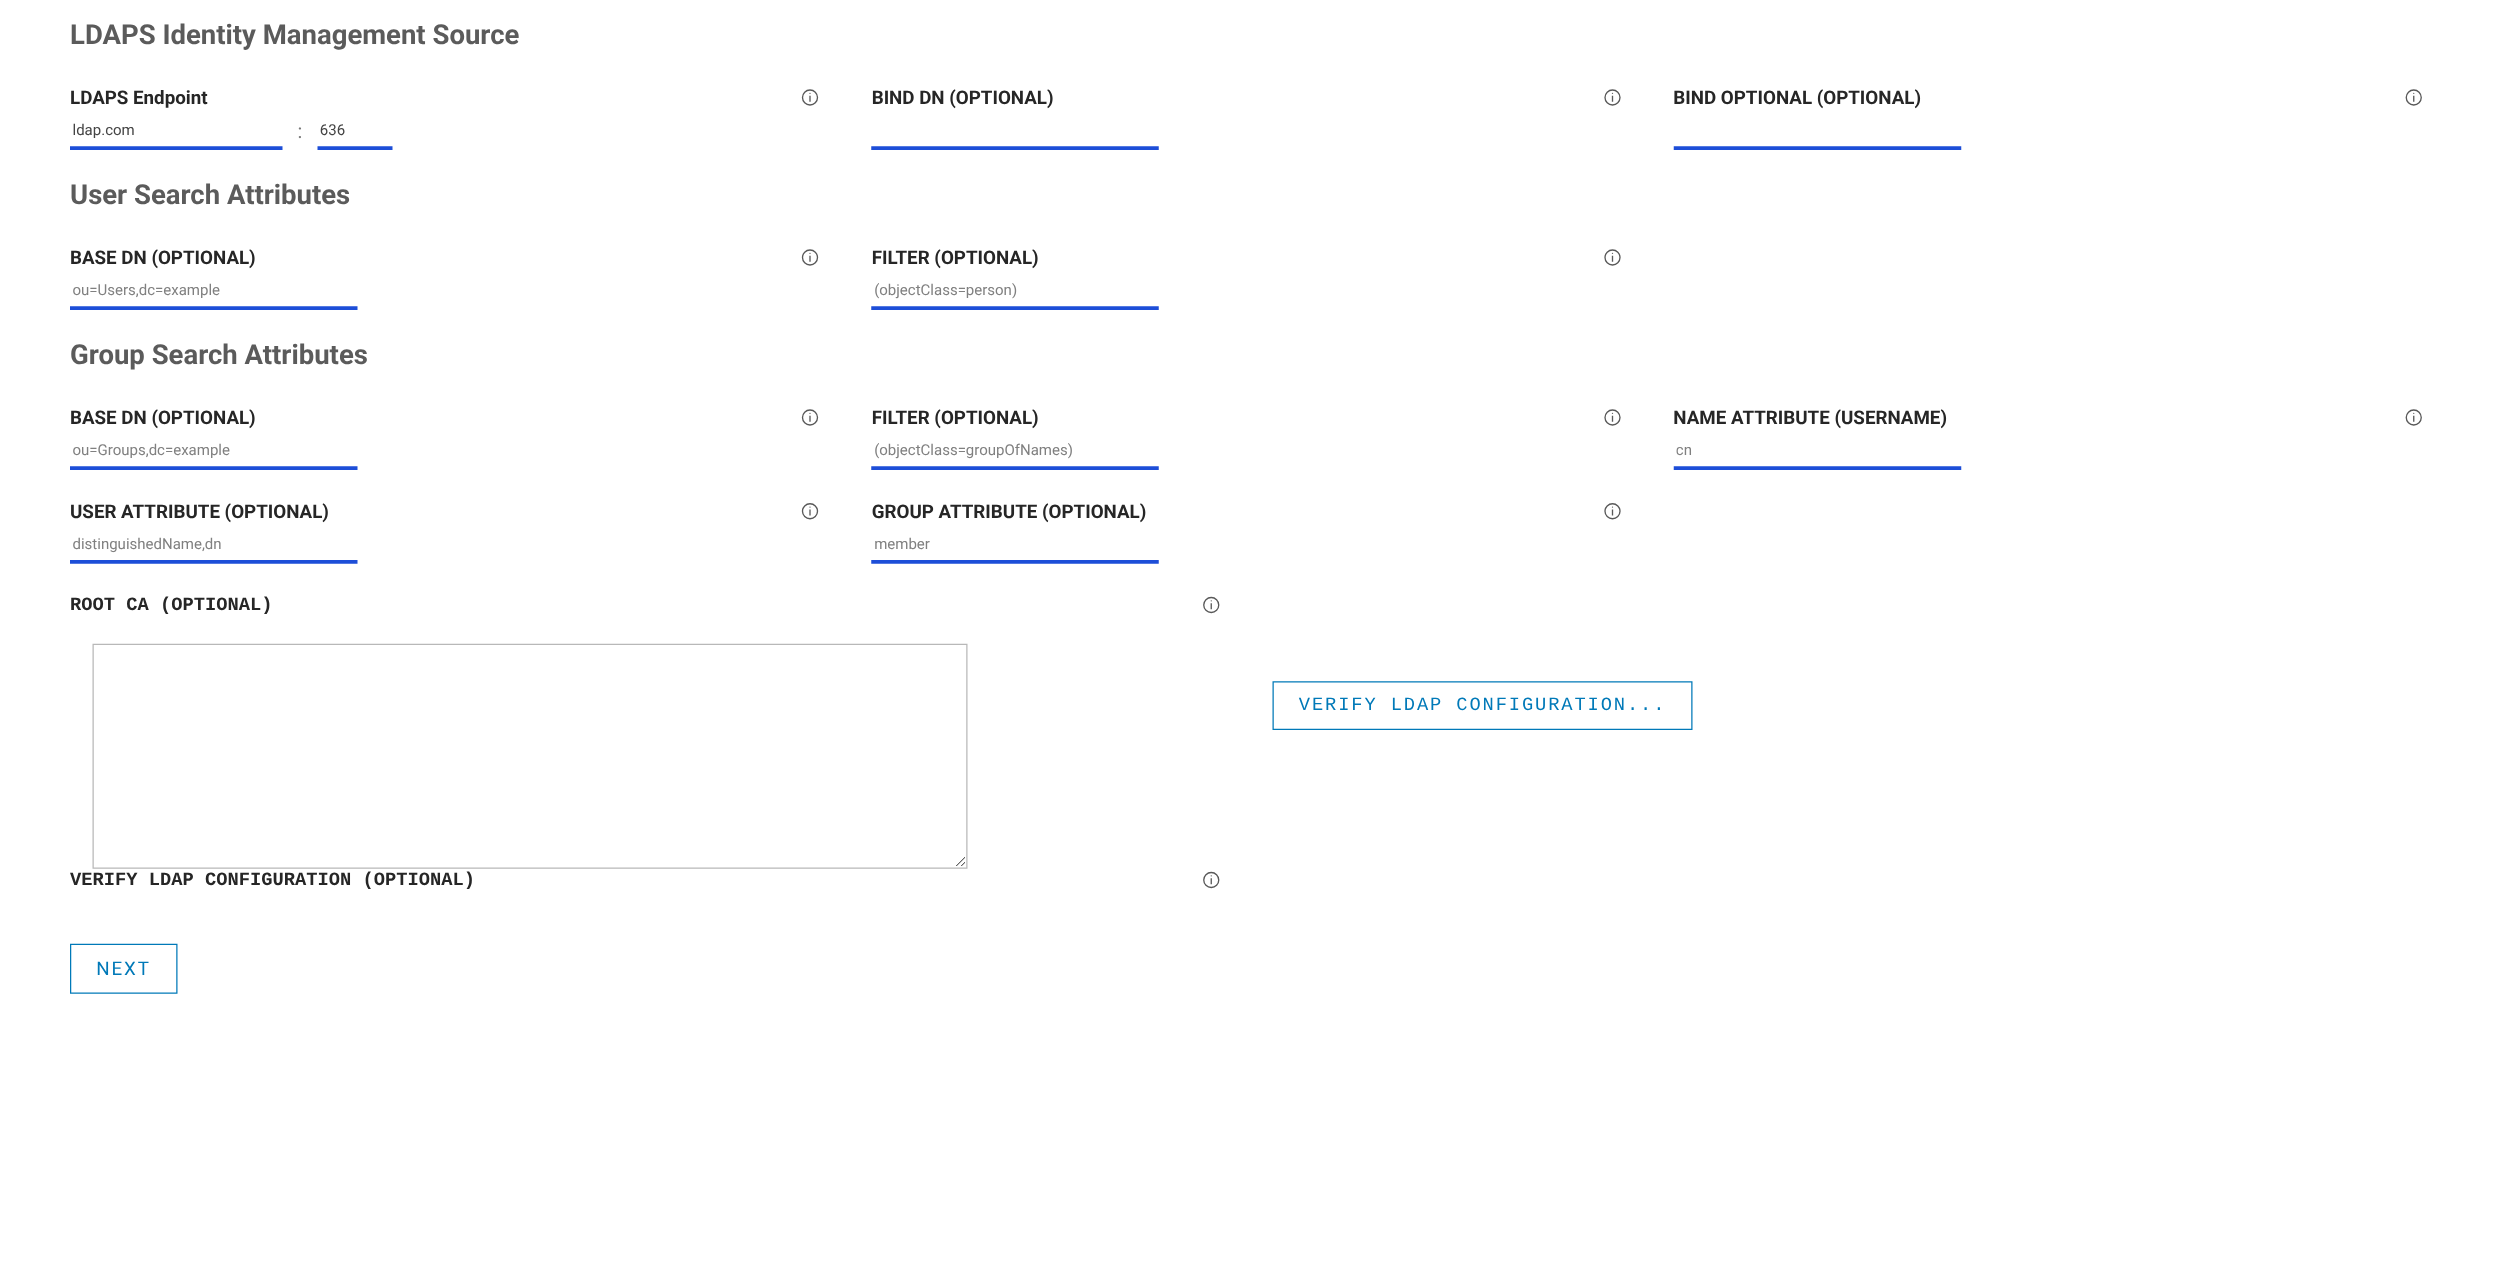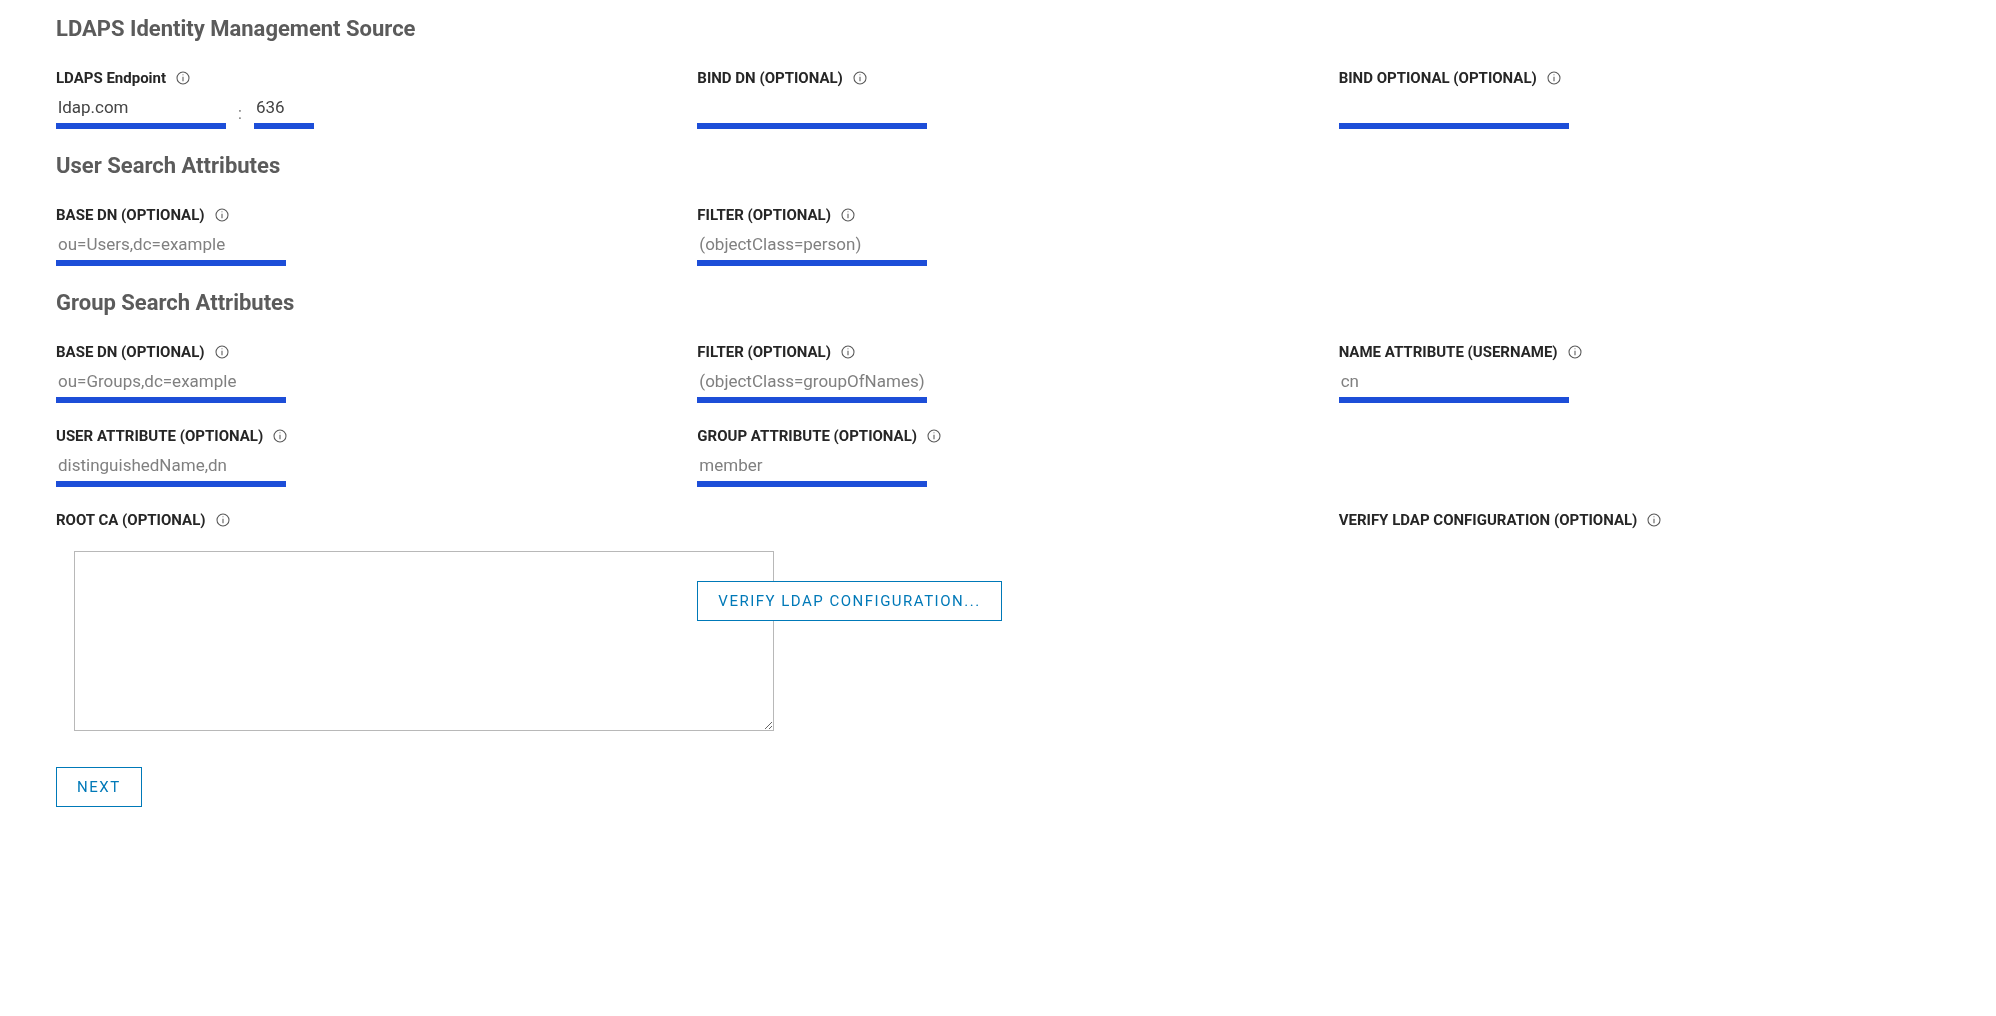--- a/index.html
+++ b/index.html
@@ -23,36 +23,37 @@
     margin-bottom: 24px;
   }
   .field-label {
     display: flex;
     align-items: center;
     gap: 8px;
     font-size: 15px;
     font-weight: 700;
     color: #262626;
     margin-bottom: 6px;
+    justify-content: space-between;
   }
   .info-icon {
     display: inline-flex;
     align-items: center;
     justify-content: center;
     width: 18px;
     height: 18px;
     cursor: pointer;
     color: #595959;
   }
   .info-icon svg { display: block; }
   .underline-input {
     border: none;
-    border-bottom: 6px solid #1d4ed8;
+    border-bottom: 3px solid #1d4ed8;
     background: transparent;
-    font-size: 17px;
+    font-size: 12px;
     padding: 4px 2px 6px 2px;
     outline: none;
     color: #444;
     font-family: inherit;
   }
   .underline-input::placeholder { color: #808080; }
   .endpoint-group {
     display: flex;
     align-items: flex-end;
     gap: 12px;
@@ -86,23 +87,24 @@
     cursor: pointer;
     font-family: inherit;
   }
   .verify-btn-wrap {
     margin-top: 70px;
   }
   .next-wrap { margin-top: 36px; }
   .col { min-width: 0; }
   .bottom-row {
     display: grid;
-    grid-template-columns: 1fr 1fr 1fr;
+    grid-template-columns: 1fr 1fr;
     column-gap: 40px;
     align-items: start;
+    font-family: Liberation Mono, monospace;
   }
 </style>
 </head>
 <body>
 
 <div class="section-title">LDAPS Identity Management Source</div>
 
 <div class="row">
   <div class="col">
     <div class="field-label">

